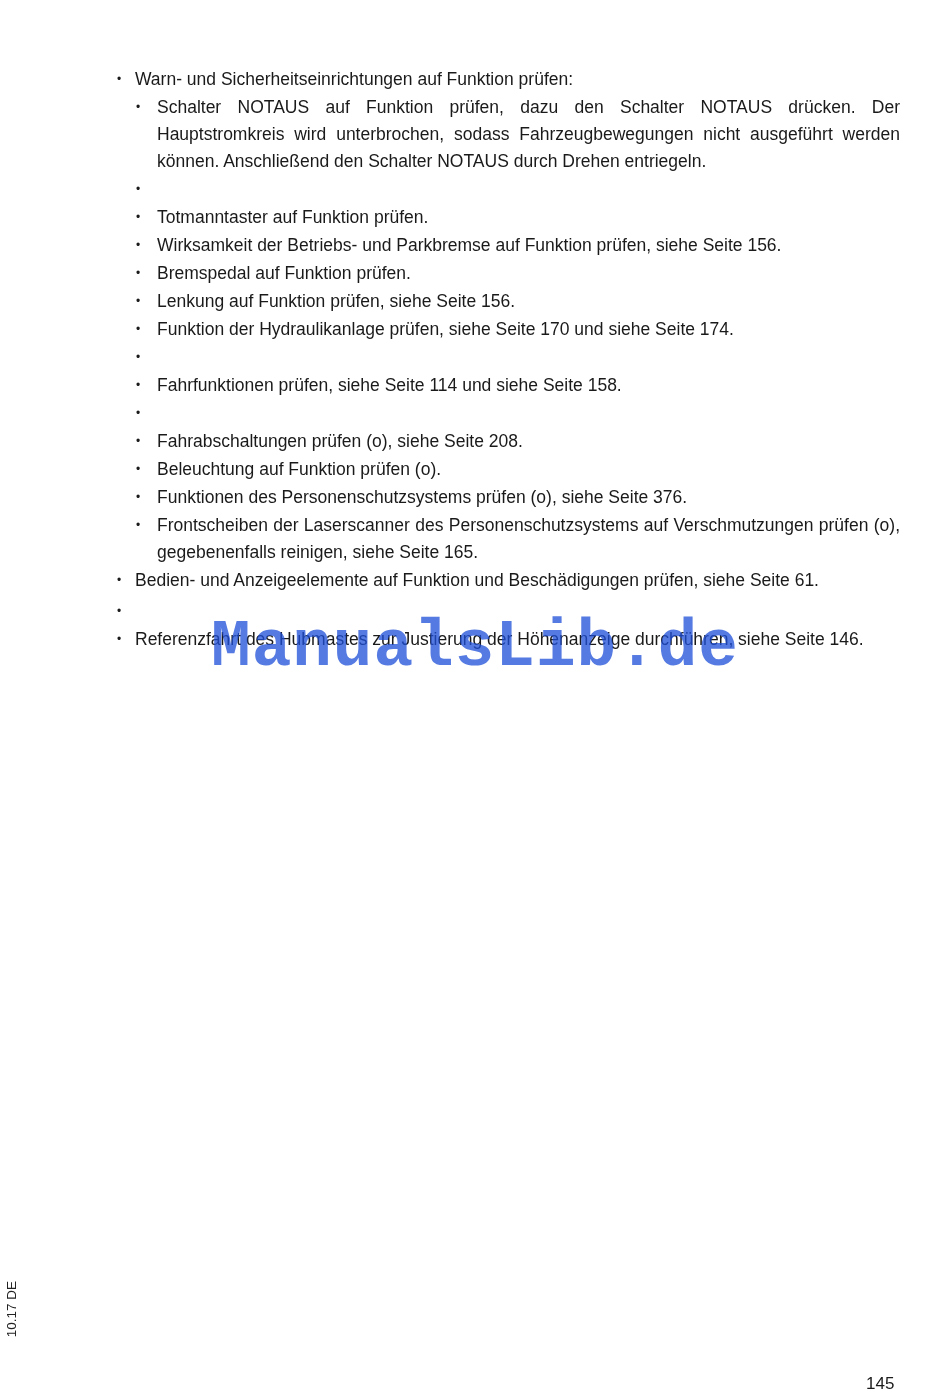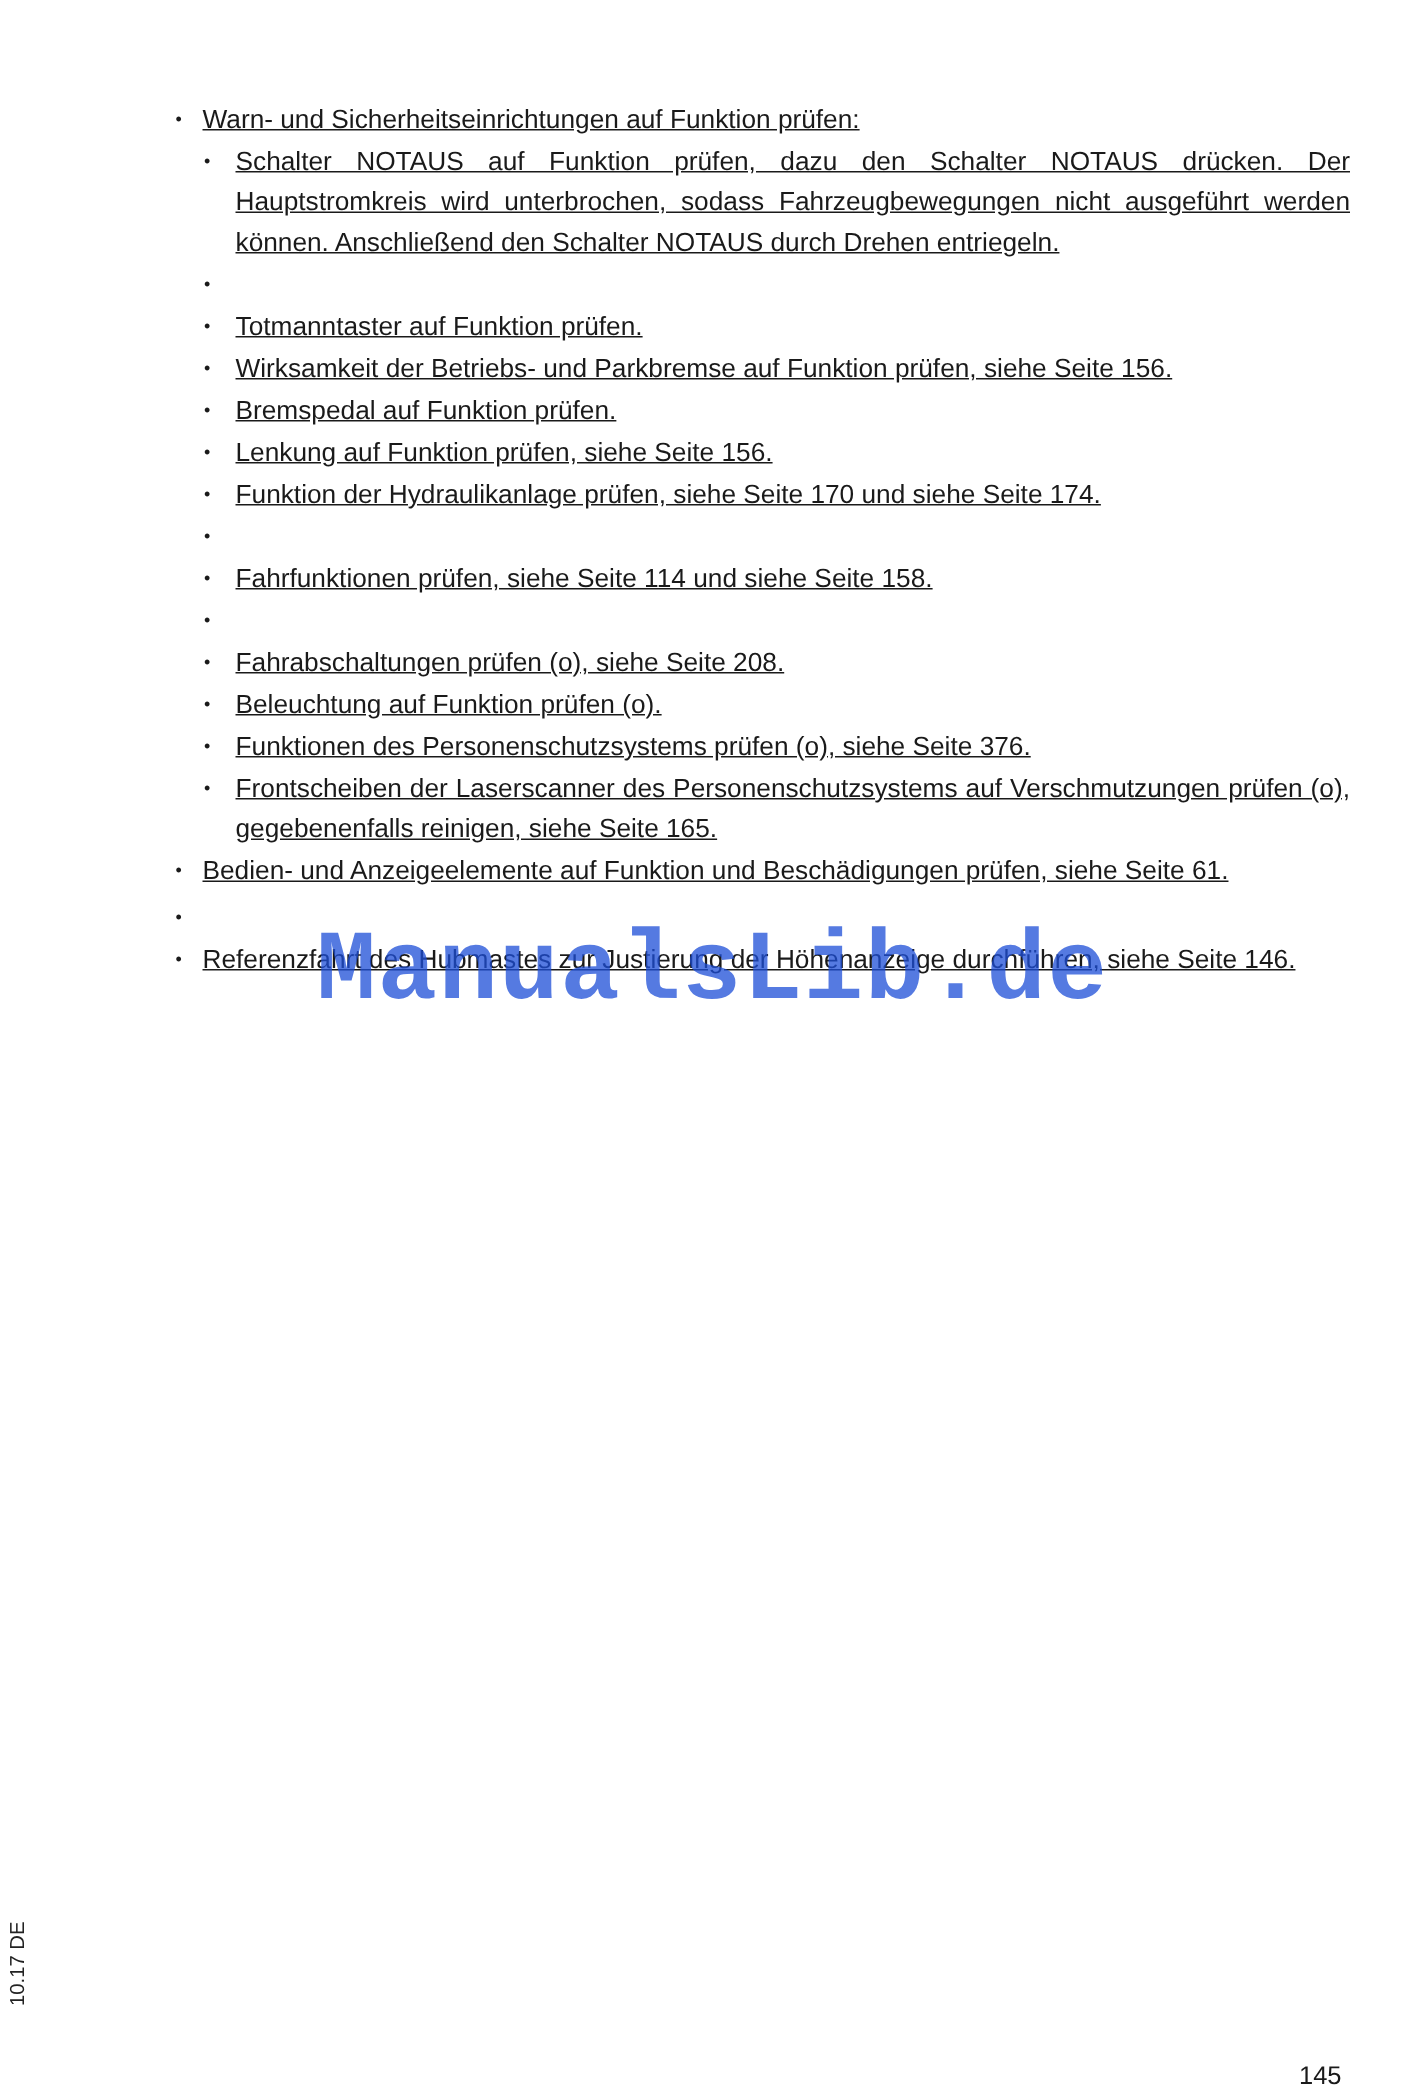--- a/index.html
+++ b/index.html
@@ -28,21 +28,20 @@
   .bullet {
     flex: 0 0 auto;
     font-size: 12px;
     line-height: 27px;
   }
   .item.l1 .bullet { width: 18px; }
   .item.l2 .bullet { width: 21px; }
   .text {
     flex: 1 1 auto;
     text-align: justify;
-    text-decoration: underline;
   }
   .watermark {
     position: absolute;
     top: 610px;
     left: 50%;
     transform: translateX(-50%);
     font-size: 66px;
     font-weight: bold;
     letter-spacing: 1px;
     color: #1d4ed8;

